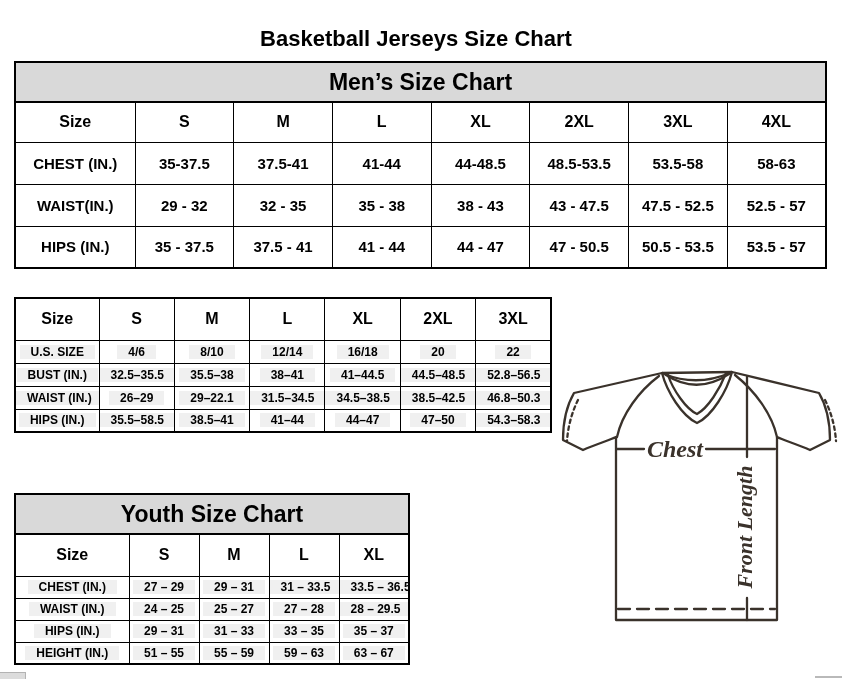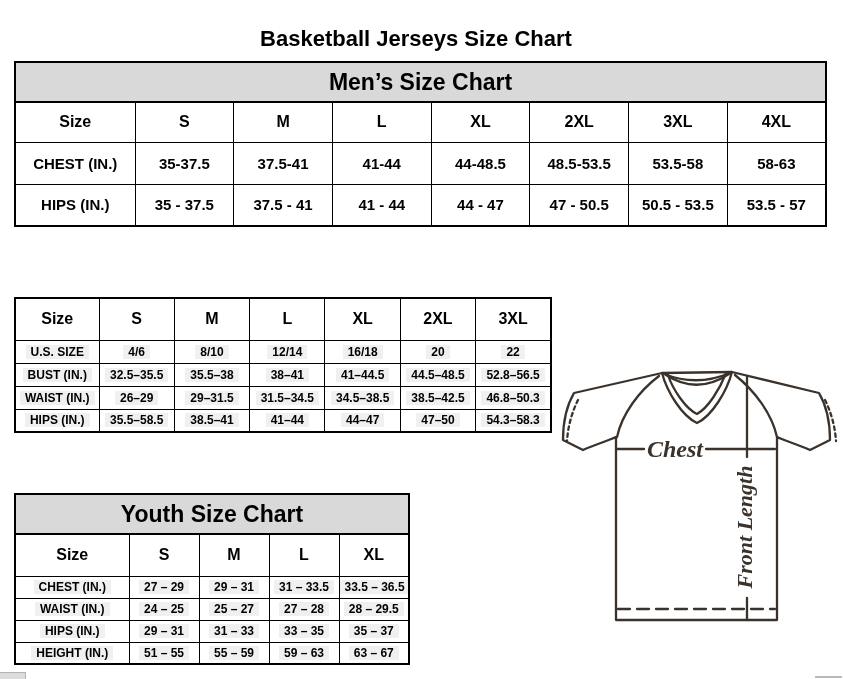--- a/index.html
+++ b/index.html
@@ -23,21 +23,21 @@
     background:#d9d9d9;font-size:23px;border-bottom:2px solid #000;
   }
   #men-table{left:14px;top:61px;width:813px;}
   #men-table tr.hdr th{font-size:16px;}
   #men-table tbody th, #men-table tbody td{font-size:15px;}
   #women-table{left:14px;top:297px;width:538px;}
   #youth-table{left:14px;top:493px;width:396px;}
   #women-table tr.hdr th, #youth-table tr.hdr th{font-size:16px;}
   #women-table tbody th, #women-table tbody td,
   #youth-table tbody th, #youth-table tbody td{font-size:12px;}
-  .hl{background:#f0f0f0;padding:0 5px;}
+  .hl{background:#f0f0f0;padding:0 11px;}
   #jersey{position:absolute;left:560px;top:360px;width:283px;height:300px;}
   .frag-left{
     position:absolute;left:0;top:672px;width:25px;height:7px;
     background:#dcdcdc;border-top:1px solid #b3b3b3;border-right:1px solid #b3b3b3;
   }
   .frag-right{
     position:absolute;left:815px;top:676px;width:27px;height:2px;background:#b9b9b9;
   }
   .dtxt{
     font-family:"Liberation Serif","DejaVu Serif",serif;
@@ -80,20 +80,30 @@
         <th class="lbl">CHEST (IN.)</th>
         <td>35-37.5</td>
         <td>37.5-41</td>
         <td>41-44</td>
         <td>44-48.5</td>
         <td>48.5-53.5</td>
         <td>53.5-58</td>
         <td>58-63</td>
       </tr>
       <tr style="height: 42px;">
+        <th class="lbl">WAIST(IN.)</th>
+        <td>29 - 32</td>
+        <td>32 - 35</td>
+        <td>35 - 38</td>
+        <td>38 - 43</td>
+        <td>43 - 47.5</td>
+        <td>47.5 - 52.5</td>
+        <td>52.5 - 57</td>
+      </tr>
+      <tr style="height: 42px;">
         <th class="lbl">HIPS (IN.)</th>
         <td>35 - 37.5</td>
         <td>37.5 - 41</td>
         <td>41 - 44</td>
         <td>44 - 47</td>
         <td>47 - 50.5</td>
         <td>50.5 - 53.5</td>
         <td>53.5 - 57</td>
       </tr>
     </tbody>
@@ -135,21 +145,21 @@
         <td><span class="hl">32.5–35.5</span></td>
         <td><span class="hl">35.5–38</span></td>
         <td><span class="hl">38–41</span></td>
         <td><span class="hl">41–44.5</span></td>
         <td><span class="hl">44.5–48.5</span></td>
         <td><span class="hl">52.8–56.5</span></td>
       </tr>
       <tr style="height: 23px;">
         <th class="lbl"><span class="hl">WAIST (IN.)</span></th>
         <td><span class="hl">26–29</span></td>
-        <td><span class="hl">29–31.5</span></td>
+        <td><span class="hl">29–22.1</span></td>
         <td><span class="hl">31.5–34.5</span></td>
         <td><span class="hl">34.5–38.5</span></td>
         <td><span class="hl">38.5–42.5</span></td>
         <td><span class="hl">46.8–50.3</span></td>
       </tr>
       <tr style="height: 23px;">
         <th class="lbl"><span class="hl">HIPS (IN.)</span></th>
         <td><span class="hl">35.5–58.5</span></td>
         <td><span class="hl">38.5–41</span></td>
         <td><span class="hl">41–44</span></td>

